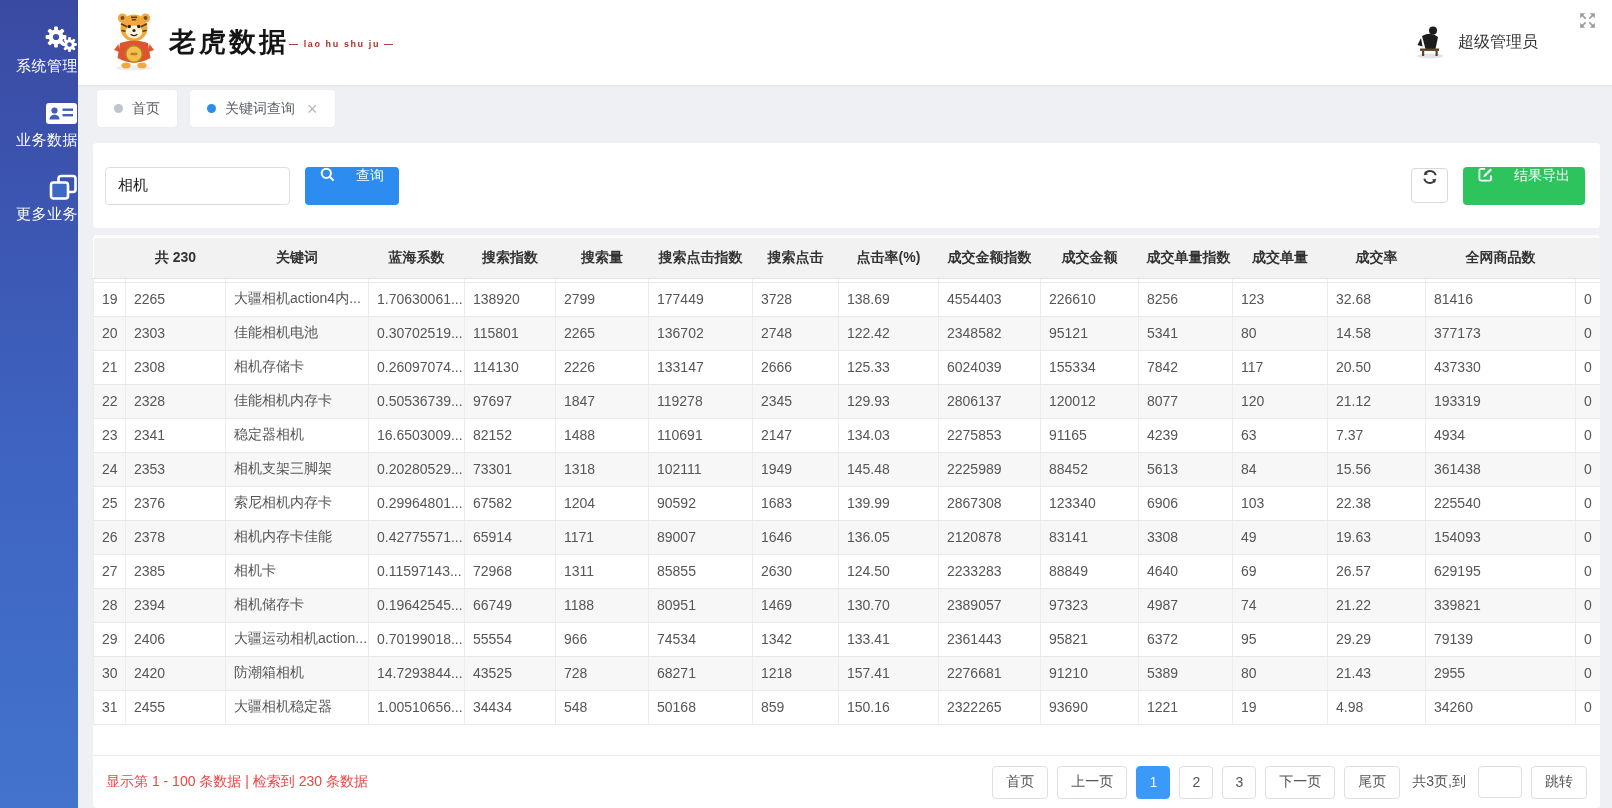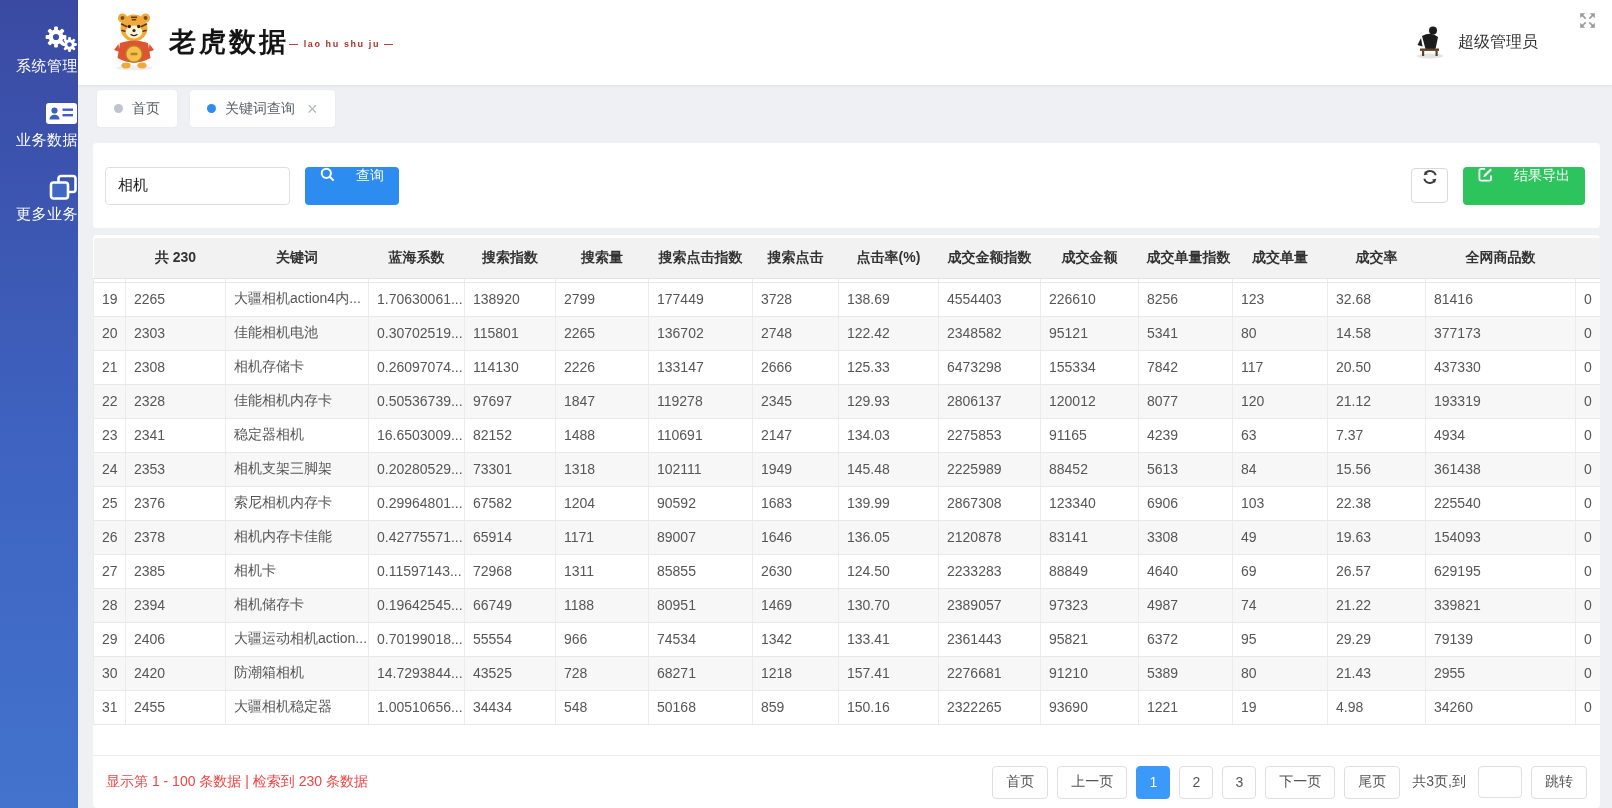--- a/index.html
+++ b/index.html
@@ -351,21 +351,21 @@
                 <tr>
                   <td>21</td>
                   <td>2308</td>
                   <td>相机存储卡</td>
                   <td>0.26097074...</td>
                   <td>114130</td>
                   <td>2226</td>
                   <td>133147</td>
                   <td>2666</td>
                   <td>125.33</td>
-                  <td>6473298</td>
+                  <td>6024039</td>
                   <td>155334</td>
                   <td>7842</td>
                   <td>117</td>
                   <td>20.50</td>
                   <td>437330</td>
                   <td>0</td>
                 </tr>
                 <tr>
                   <td>22</td>
                   <td>2328</td>

